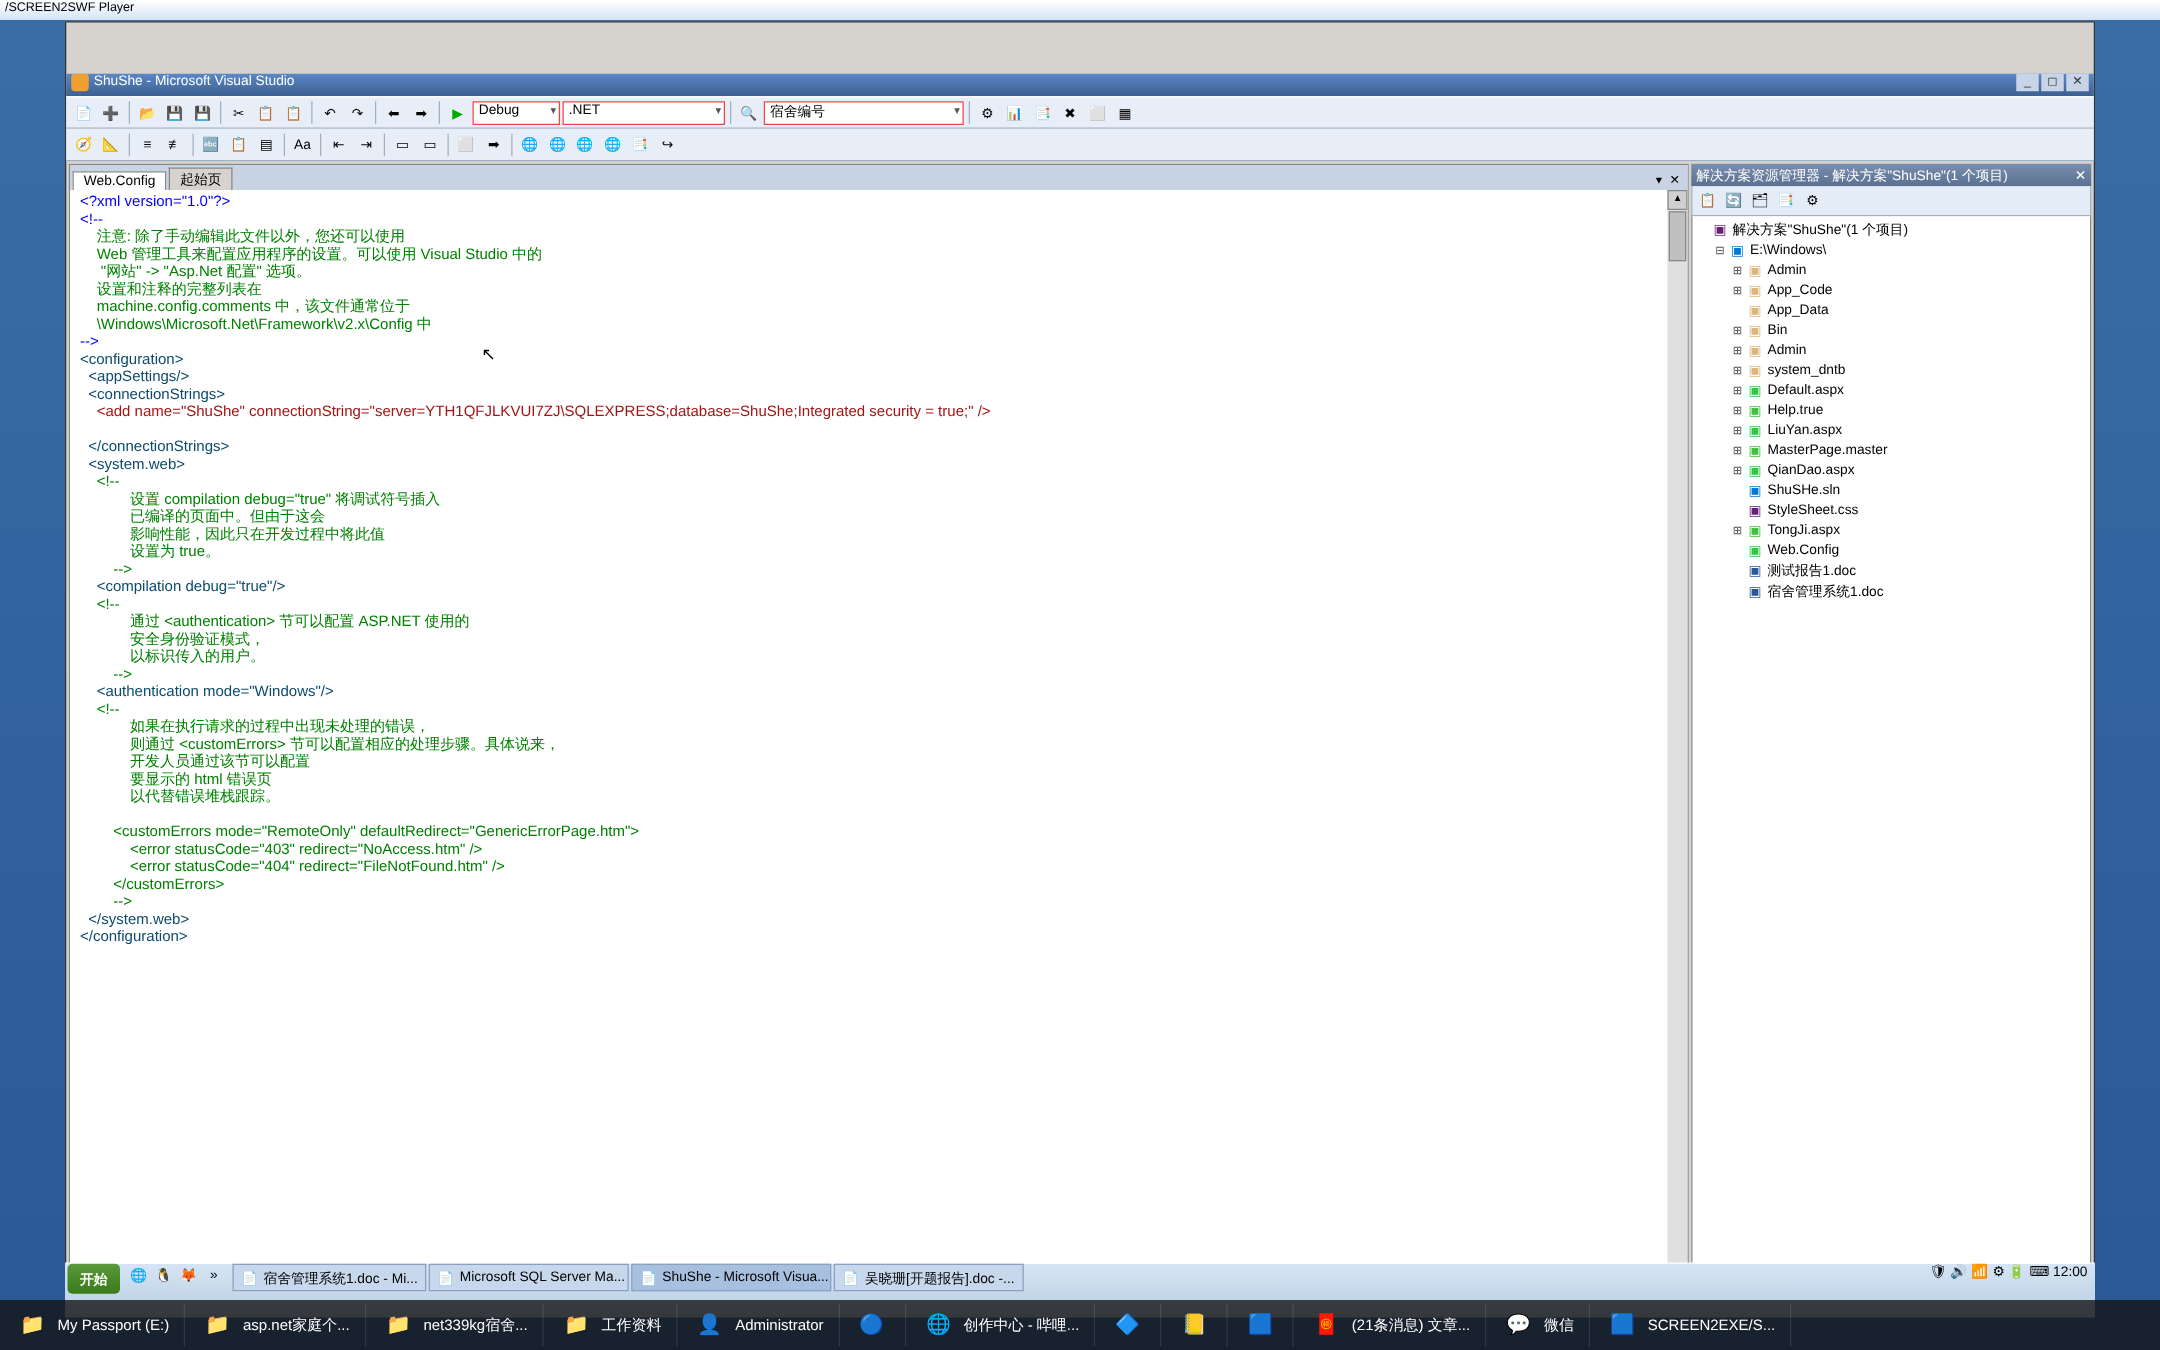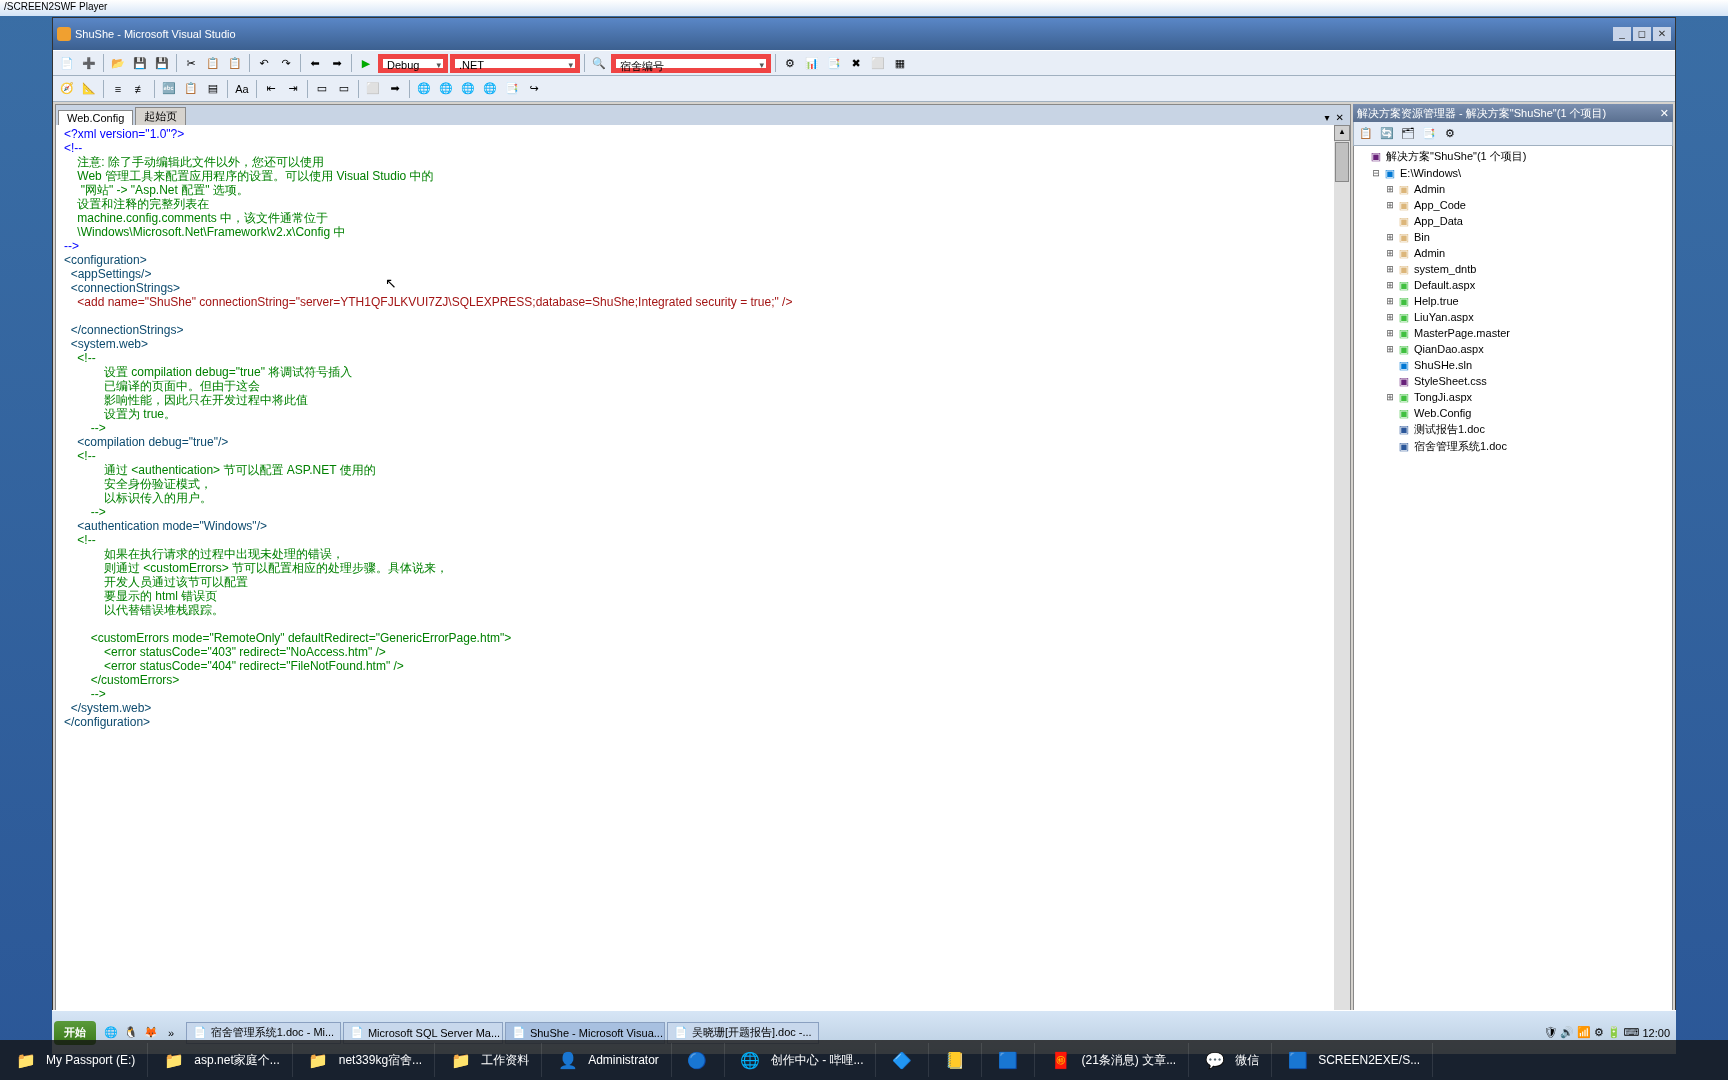--- a/index.html
+++ b/index.html
@@ -1,30 +1,30 @@
 <!DOCTYPE html>
 <html><head>
 <meta charset="utf-8">
 <style>
 * { margin:0; padding:0; box-sizing:border-box; font-family:"Microsoft YaHei",Tahoma,sans-serif; }
 body { background:#2b5797; width:1728px; height:1080px; overflow:hidden; position:relative; }
 .desktop { position:absolute; top:0; left:0; right:0; bottom:0; background:linear-gradient(#3a6ea5,#2b5797); }
 .player-title { position:absolute; top:0; left:0; right:0; height:16px; background:linear-gradient(#fff,#d4e4f7); font-size:10px; padding:1px 4px; color:#000; }
 .vs-window { position:absolute; top:17px; left:52px; right:52px; bottom:26px; background:#d6d3ce; border:1px solid #333; display:flex; flex-direction:column; }
-.vs-titlebar { height:32px; background:linear-gradient(#5a87c7,#3c6090); color:#fff; font-size:11px; display:flex; align-items:center; padding:0 4px; }
+.vs-titlebar { height:18px; background:linear-gradient(#5a87c7,#3c6090); color:#fff; font-size:11px; display:flex; align-items:flex-start; padding:0 4px;margin-top:41px; }
 .vs-titlebar .t-icon { width:14px; height:14px; background:#f0a030; border-radius:3px; margin-right:4px; }
 .vs-titlebar .spacer { flex:1; }
 .vs-titlebar .win-btn { width:18px; height:14px; background:#c8d4e8; margin-left:2px; font-size:10px; text-align:center; line-height:14px; color:#333; cursor:pointer; }
 .vs-menubar { height:20px; background:#d6e5f5; display:flex; align-items:center; font-size:11px; }
 .vs-menubar .menu-item { padding:0 7px; cursor:pointer; }
 .vs-toolbar { height:26px; background:#e8eef7; border-top:1px solid #fff; border-bottom:1px solid #a0b0c0; display:flex; align-items:center; padding:0 4px; gap:2px; }
 .vs-toolbar2 { height:26px; background:#e8eef7; border-bottom:1px solid #a0b0c0; display:flex; align-items:center; padding:0 4px; gap:2px; }
 .tb-btn { width:20px; height:20px; border:1px solid transparent; display:flex; align-items:center; justify-content:center; cursor:pointer; font-size:11px; }
 .tb-sep { width:1px; height:18px; background:#a0b0c0; margin:0 2px; }
-.tb-combo { height:19px; border:5px solid #ef4444; background:#fff; font-size:11px; padding:0 14px 0 4px; position:relative; }
+.tb-combo { height:19px; border:1px solid #ef4444; background:#fff; font-size:11px; padding:0 14px 0 4px; position:relative; }
 .tb-combo::after { content:"▾"; position:absolute; right:2px; top:1px; font-size:9px; color:#555; }
 .vs-body { flex:1; display:flex; overflow:hidden; }
 .editor-pane { flex:1; display:flex; flex-direction:column; background:#fff; border:1px solid #888; margin:2px; }
 .editor-tabs { height:20px; background:#c8d4e4; display:flex; align-items:end; padding:0 2px; }
 .editor-tab { background:#fff; border:1px solid #888; border-bottom:none; padding:1px 8px; font-size:11px; margin-right:2px; cursor:pointer; }
 .editor-tab.inactive { background:#d6d3ce;text-align:right; }
 .editor-tabs .close-x { margin-left:auto; display:flex; gap:2px; padding:2px; }
 .editor-tabs .close-x span { font-size:10px; cursor:pointer; padding:0 2px; }
 .code-area { flex:1; overflow:auto; position:relative; }
 .code-area pre { font-family:"NSimSun","SimSun",Consolas,monospace; font-size:12px; line-height:14px; padding:2px 8px; }
@@ -48,21 +48,21 @@
 .tree-icon { width:16px; height:14px; display:inline-flex; align-items:center; justify-content:center; font-size:11px; margin-right:2px; }
 .ic-sln { color:#68217a; }
 .ic-prj { color:#0078d4; }
 .ic-fld { color:#dcb67a; }
 .ic-file { color:#40c040; }
 .ic-doc { color:#2b579a; }
 .ic-css { color:#68217a; }
 .status-bar { height:20px; background:#d6e5f5; border-top:1px solid #a0b0c0; display:flex; align-items:center; font-size:11px; padding:0 6px; }
 .status-bar .sb-left { flex:1; }
 .status-bar .sb-cell { padding:0 20px; border-left:1px solid #a0b0c0; }
-.inner-taskbar { position:absolute; bottom:26px; left:52px; right:52px; height:44px; background:linear-gradient(#d6e5f5,#b8cce0); border-top:1px solid #fff; display:flex; align-items:center; font-size:11px; }
+.inner-taskbar { position:absolute; bottom:26px; left:52px; right:52px; height:44px; background:linear-gradient(#d6e5f5,#b8cce0); border-top:1px solid #fff; display:flex; align-items:flex-start; font-size:11px; }
 .inner-taskbar .start-btn { height:24px; padding:0 10px; background:linear-gradient(#5a9a3a,#3a7a1a); color:#fff; border-radius:4px; margin-left:2px; cursor:pointer; display:flex; align-items:center; font-weight:bold; }
 .inner-taskbar .ql { display:flex; gap:2px; margin:0 6px; }
 .inner-taskbar .ql-icon { width:18px; height:18px; display:flex; align-items:center; justify-content:center; }
 .inner-taskbar .task-btn { height:22px; padding:0 6px; background:#c8d8ec; border:1px solid #8aa0c0; margin-right:2px; max-width:160px; overflow:hidden; text-overflow:ellipsis; white-space:nowrap; display:flex; align-items:center; cursor:pointer; }
 .inner-taskbar .task-btn.active { background:#a8c0e0; }
 .inner-taskbar .tray { margin-left:auto; display:flex; align-items:center; gap:3px; padding:0 6px; }
 .inner-taskbar .clock { font-size:11px; margin-left:0; }
 .outer-taskbar { position:absolute; bottom:0; left:0; right:0; height:40px; background:rgba(20,20,20,0.8); display:flex; align-items:center; }
 .outer-taskbar .otask { height:34px; padding:0 12px; display:flex; align-items:center; gap:6px; color:#fff; font-size:12px; cursor:pointer; border-right:1px solid rgba(255,255,255,0.1); }
 .outer-taskbar .oicon { width:28px; height:28px; display:flex; align-items:center; justify-content:center; font-size:16px; }

